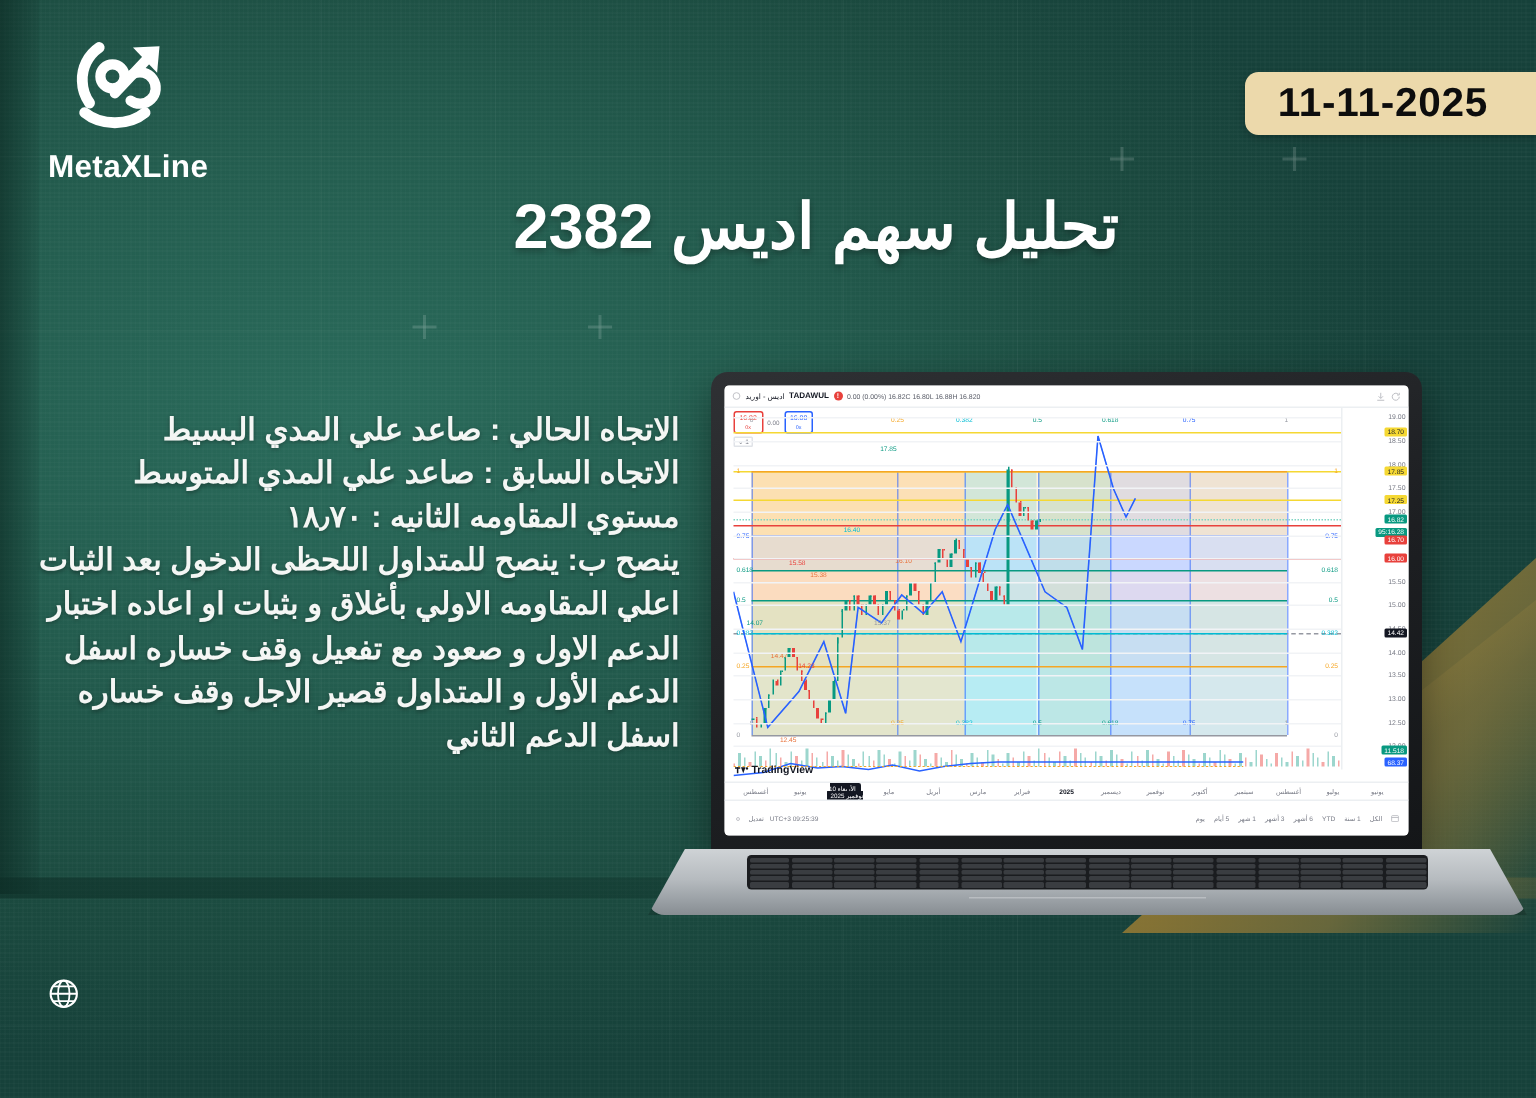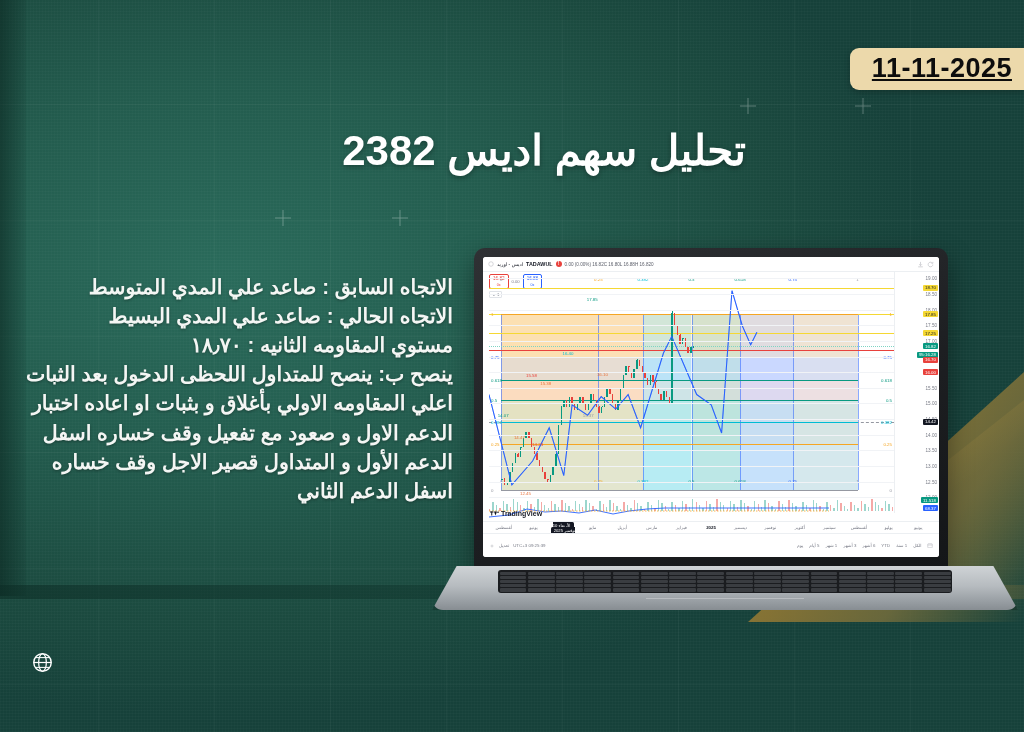--- a/index.html
+++ b/index.html
@@ -76,25 +76,24 @@
   #logo-word {
     color:#ffffff; font-size:21px; font-weight:700; letter-spacing:.2px;
     margin-top:4px; margin-left:2px;
   }
 
   
   #date-badge {
     position:absolute; right:0; top:48px;
     background:#ecd9ab;
     border-radius:9px 0 0 9px;
-    padding:7px 12px 8px 22px;
+    padding:7px 32px 8px 22px;
     color:#0d0d0d; font-size:27px; font-weight:700; letter-spacing:.5px;
     line-height:1;
     box-shadow:0 2px 6px rgba(0,0,0,.22);
-    text-decoration:underline;
   }
 
   
   #poster-title {
     position:absolute; right:278px; top:126px;
     color:#ffffff; font-size:42px; font-weight:700;
     direction:rtl; text-align:right; white-space:nowrap;
     text-shadow:0 2px 5px rgba(0,0,0,.30);
   }
 
@@ -238,28 +237,39 @@
   <div class="bg-grid"></div>
   <div class="bg-plus" style="left:275px;top:210px"></div>
   <div class="bg-plus" style="left:392px;top:210px"></div>
   <div class="bg-plus" style="left:855px;top:98px"></div>
   <div class="bg-plus" style="left:740px;top:98px"></div>
   <div class="left-band"></div>
   <div class="gold-wedge"></div>
   <div class="gold-wedge2"></div>
   <div class="bottom-shelf"></div>
 
+  <div id="logo-block">
+    <svg id="logo-mark" viewBox="0 0 100 92">
+      <path d="M34 12 A32 32 0 0 0 20 40 A32 32 0 0 0 26 58" stroke="#fff" stroke-width="9" fill="none" stroke-linecap="round"></path>
+      <path d="M22 66 A34 26 0 0 0 72 66" stroke="#fff" stroke-width="9" fill="none" stroke-linecap="round"></path>
+      <circle cx="45" cy="36" r="10" fill="none" stroke="#fff" stroke-width="8.5"></circle>
+      <path d="M60 56 A13 13 0 1 0 62 34" stroke="#fff" stroke-width="8.5" fill="none" stroke-linecap="round"></path>
+      <path d="M47 50 L78 17" stroke="#fff" stroke-width="8.5" fill="none" stroke-linecap="round"></path>
+      <path d="M62 12 L84 11 L82 33 Z" fill="#fff"></path>
+    </svg>
+    <div id="logo-word">MetaXLine</div>
+  </div>
 
   <div id="date-badge">11-11-2025</div>
 
   <div id="poster-title">تحليل سهم اديس 2382</div>
 
   <div id="analysis">
+    <div class="line">الاتجاه الحالي : صاعد علي المدي البسيط</div>
     <div class="line">الاتجاه السابق : صاعد علي المدي المتوسط</div>
-    <div class="line">الاتجاه الحالي : صاعد علي المدي البسيط</div>
     <div class="line">مستوي المقاومه الثانيه : ١٨٫٧٠</div>
     <div class="para">ينصح ب: ينصح للمتداول اللحظى الدخول بعد الثبات اعلي المقاومه الاولي بأغلاق و بثبات او اعاده اختبار الدعم الاول و صعود مع تفعيل وقف خساره اسفل الدعم الأول و المتداول قصير الاجل وقف خساره اسفل الدعم الثاني</div>
   </div>
 
   <div id="contacts">
     <div class="contact-row">
       <svg class="c-icon" viewBox="0 0 24 24">
         <circle cx="12" cy="12" r="10" fill="none" stroke="#fff" stroke-width="1.6"></circle>
         <ellipse cx="12" cy="12" rx="4.4" ry="10" fill="none" stroke="#fff" stroke-width="1.4"></ellipse>
         <line x1="2" y1="12" x2="22" y2="12" stroke="#fff" stroke-width="1.4"></line>

